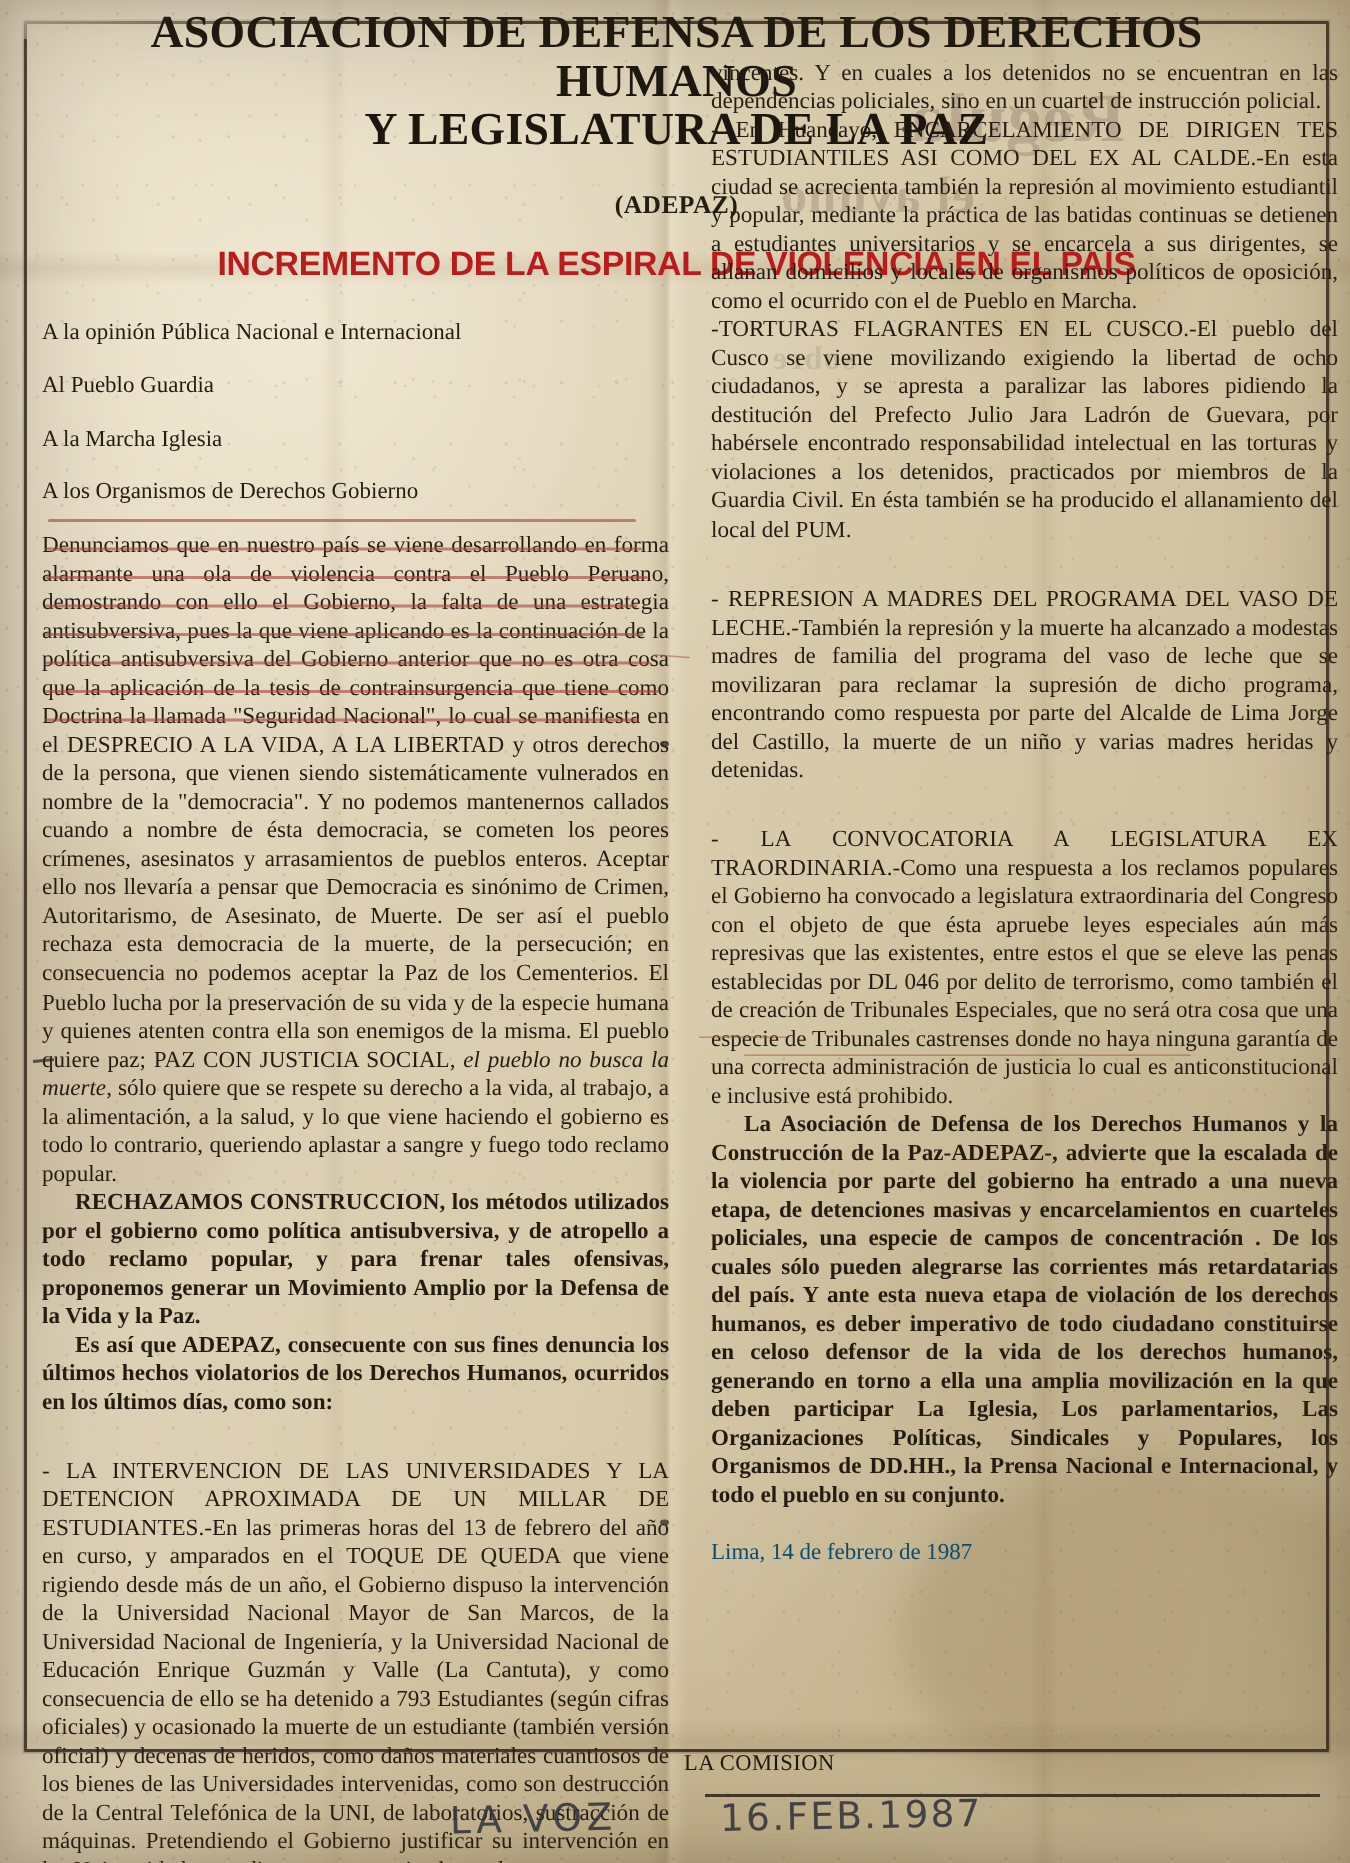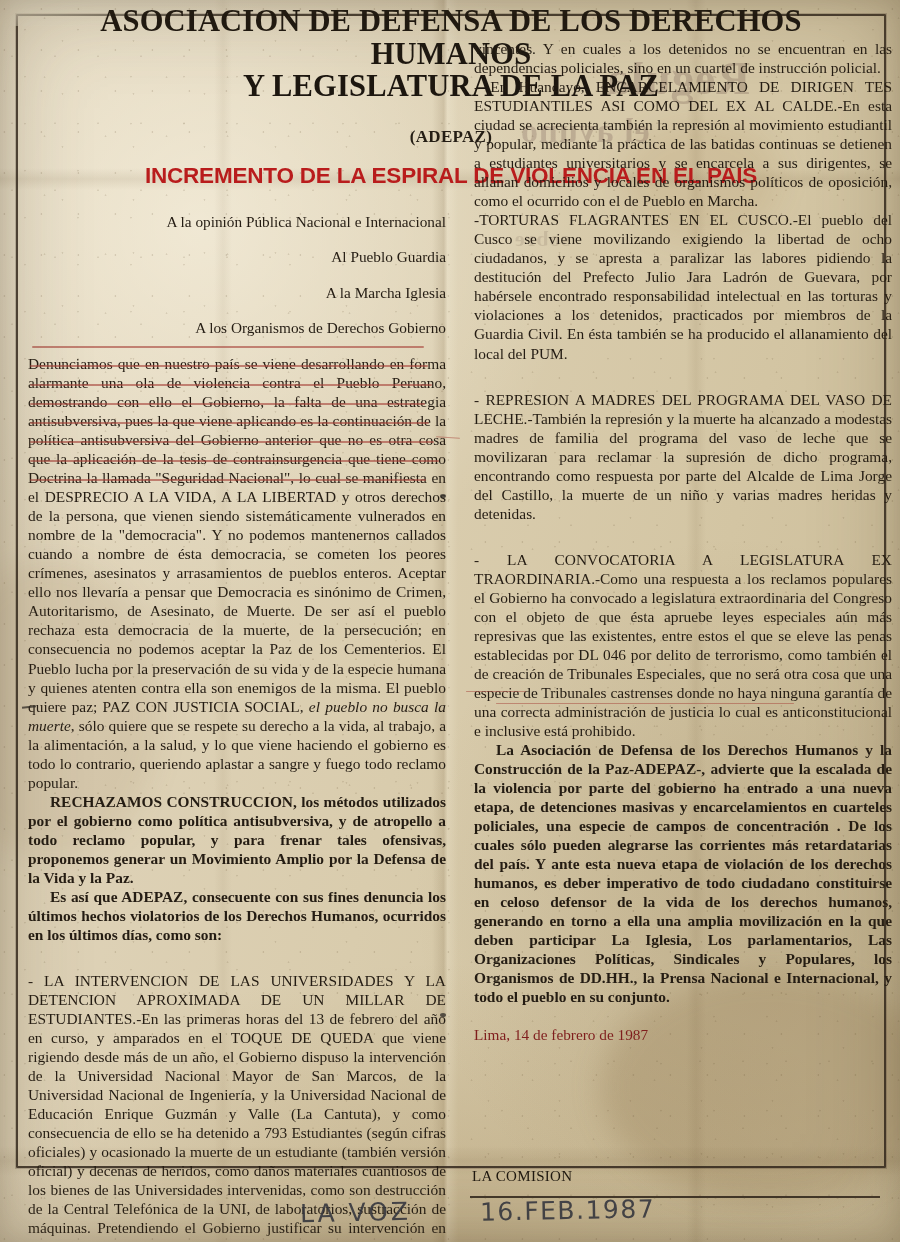--- a/index.html
+++ b/index.html
@@ -128,21 +128,20 @@
     font-size: 22.5px;
     margin-top: 16px;
     letter-spacing: -0.2px;
     color: #b91c1c;
   }
 
   
   .addressees {
     margin-top: 24px;
     width: 418px;
-    text-align: right;
   }
   .addressee {
     font-size: 15.3px;
     line-height: 1.2;
     margin-bottom: 17px;
     color: #241c13;
   }
 
   
   .columns {
@@ -186,32 +185,32 @@
     position: absolute;
     pointer-events: none;
     background: #2e2a26;
     opacity: 0.75;
   }
 
   
   .place-date {
     font-size: 15.3px;
     margin-top: 20px;
-    color: #7f1d1d;
+    color: #0c4a6e;
   }
   .commission-rule {
     position: absolute;
     left: 470px; right: 20px;
     top: 1196px;
     border-top: 2px solid #2b2118;
     opacity: 0.85;
   }
   .commission-label {
     position: absolute;
-    left: 472px;
+    left: 456px;
     top: 1168px;
     font-size: 15px;
     font-family: "Liberation Serif", serif;
     letter-spacing: 0.3px;
     color: #1f1810;
   }
 
   
   .handwriting {
     position: absolute;

